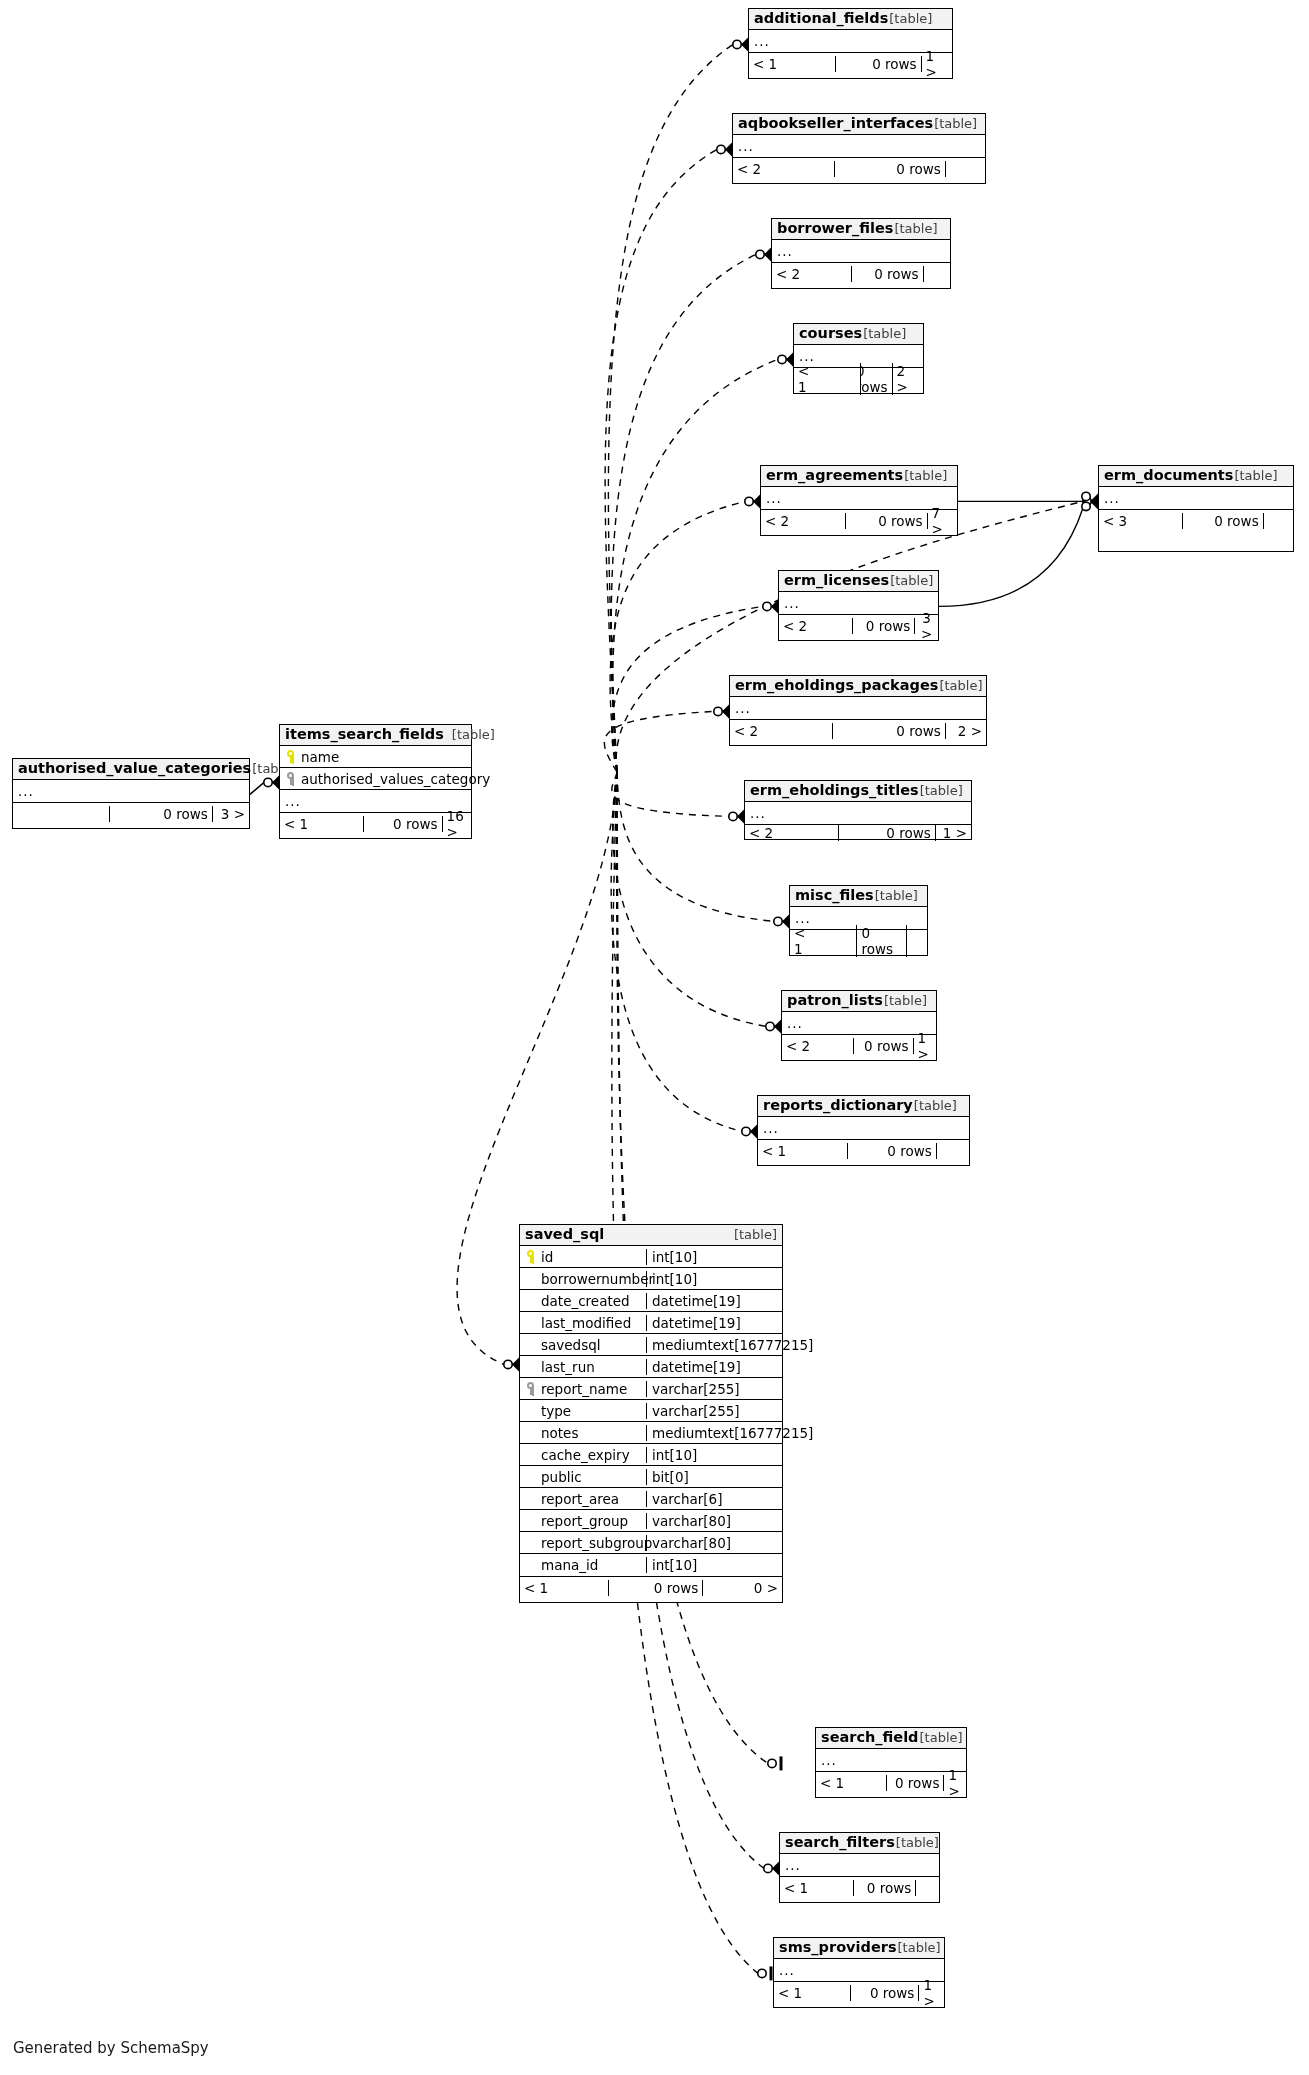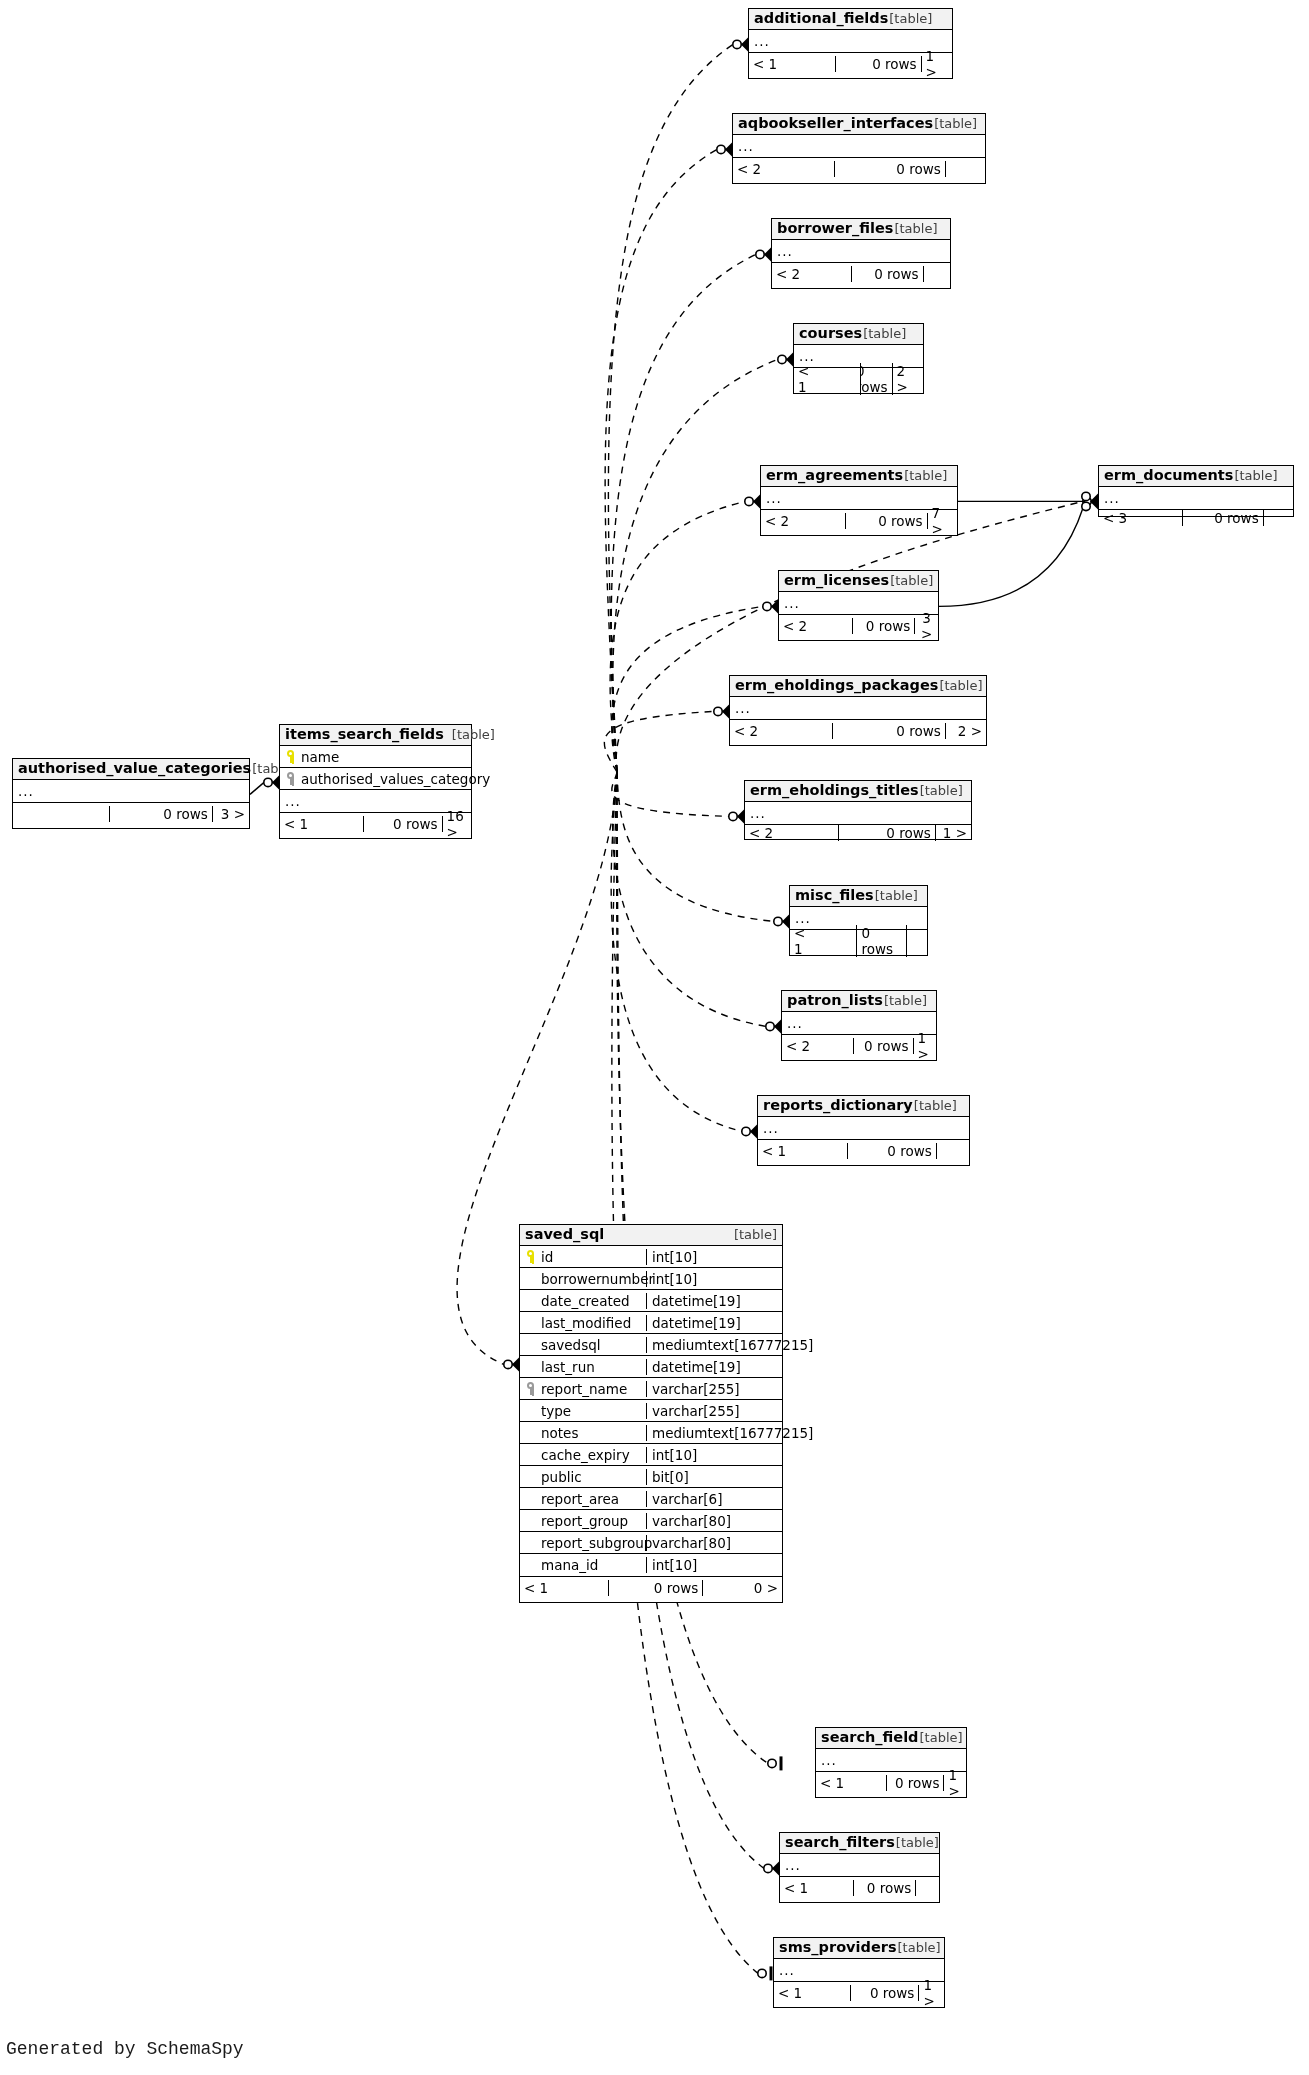--- a/index.html
+++ b/index.html
@@ -60,22 +60,22 @@
   .footrow{
     display:flex;border-top:1.4px solid #000000;
     font-size:13.5px;height:22px;align-items:center;box-sizing:border-box;
   }
   .fc{box-sizing:border-box;padding:0 4px;display:flex;align-items:center;overflow:hidden;}
   .fc.l{justify-content:flex-start;}
   .fc.r{justify-content:flex-end;}
   .fc.mid{border-left:1.4px solid #000;border-right:1.4px solid #000;margin-left:36px;}
 
   .footer-note{
-    position:absolute;left:6px;top:2039px;
-    font-size:18px;color:#1a1a1a;white-space:nowrap;font-family:Liberation Mono, monospace;
+    position:absolute;left:13px;top:2039px;
+    font-size:15px;color:#1a1a1a;white-space:nowrap;
   }
 </style>
 </head>
 <body>
 
 <div id="canvas">
   <svg id="edges" viewBox="0 0 1309 2075" width="1309" height="2075">
       <path d="M 617 772 C 597 371.81999999999994,603 131.712,733 44.4" fill="none" stroke="#000" stroke-width="1.4" stroke-dasharray="7,6"></path>
       <g>
         <circle cx="737" cy="44.4" r="4.2" fill="#fff" stroke="#000" stroke-width="1.6"></circle>
@@ -256,21 +256,21 @@
           <div class="frow">
             <span class="ellipsis">...</span>
           </div>
         </div>
         <div class="footrow">
           <div class="fc l" style="width:59px">&lt; 2</div>
           <div class="fc r mid" style="width:101.19999999999999px">0 rows</div>
           <div class="fc r" style="width:35px">7 &gt;</div>
         </div>
       </div>
-      <div class="tbl" style="left: 1098px; top: 465px; width: 196px; height: 52px;">
+      <div class="tbl" style="left: 1098px; top: 465px; width: 196px; height: 87px;">
         <div class="tbl-head">
           <span class="tname">erm_documents</span>
           <span class="ttag">[table]</span>
         </div>
         <div class="rowsarea">
           <div class="frow">
             <span class="ellipsis">...</span>
           </div>
         </div>
         <div class="footrow">

